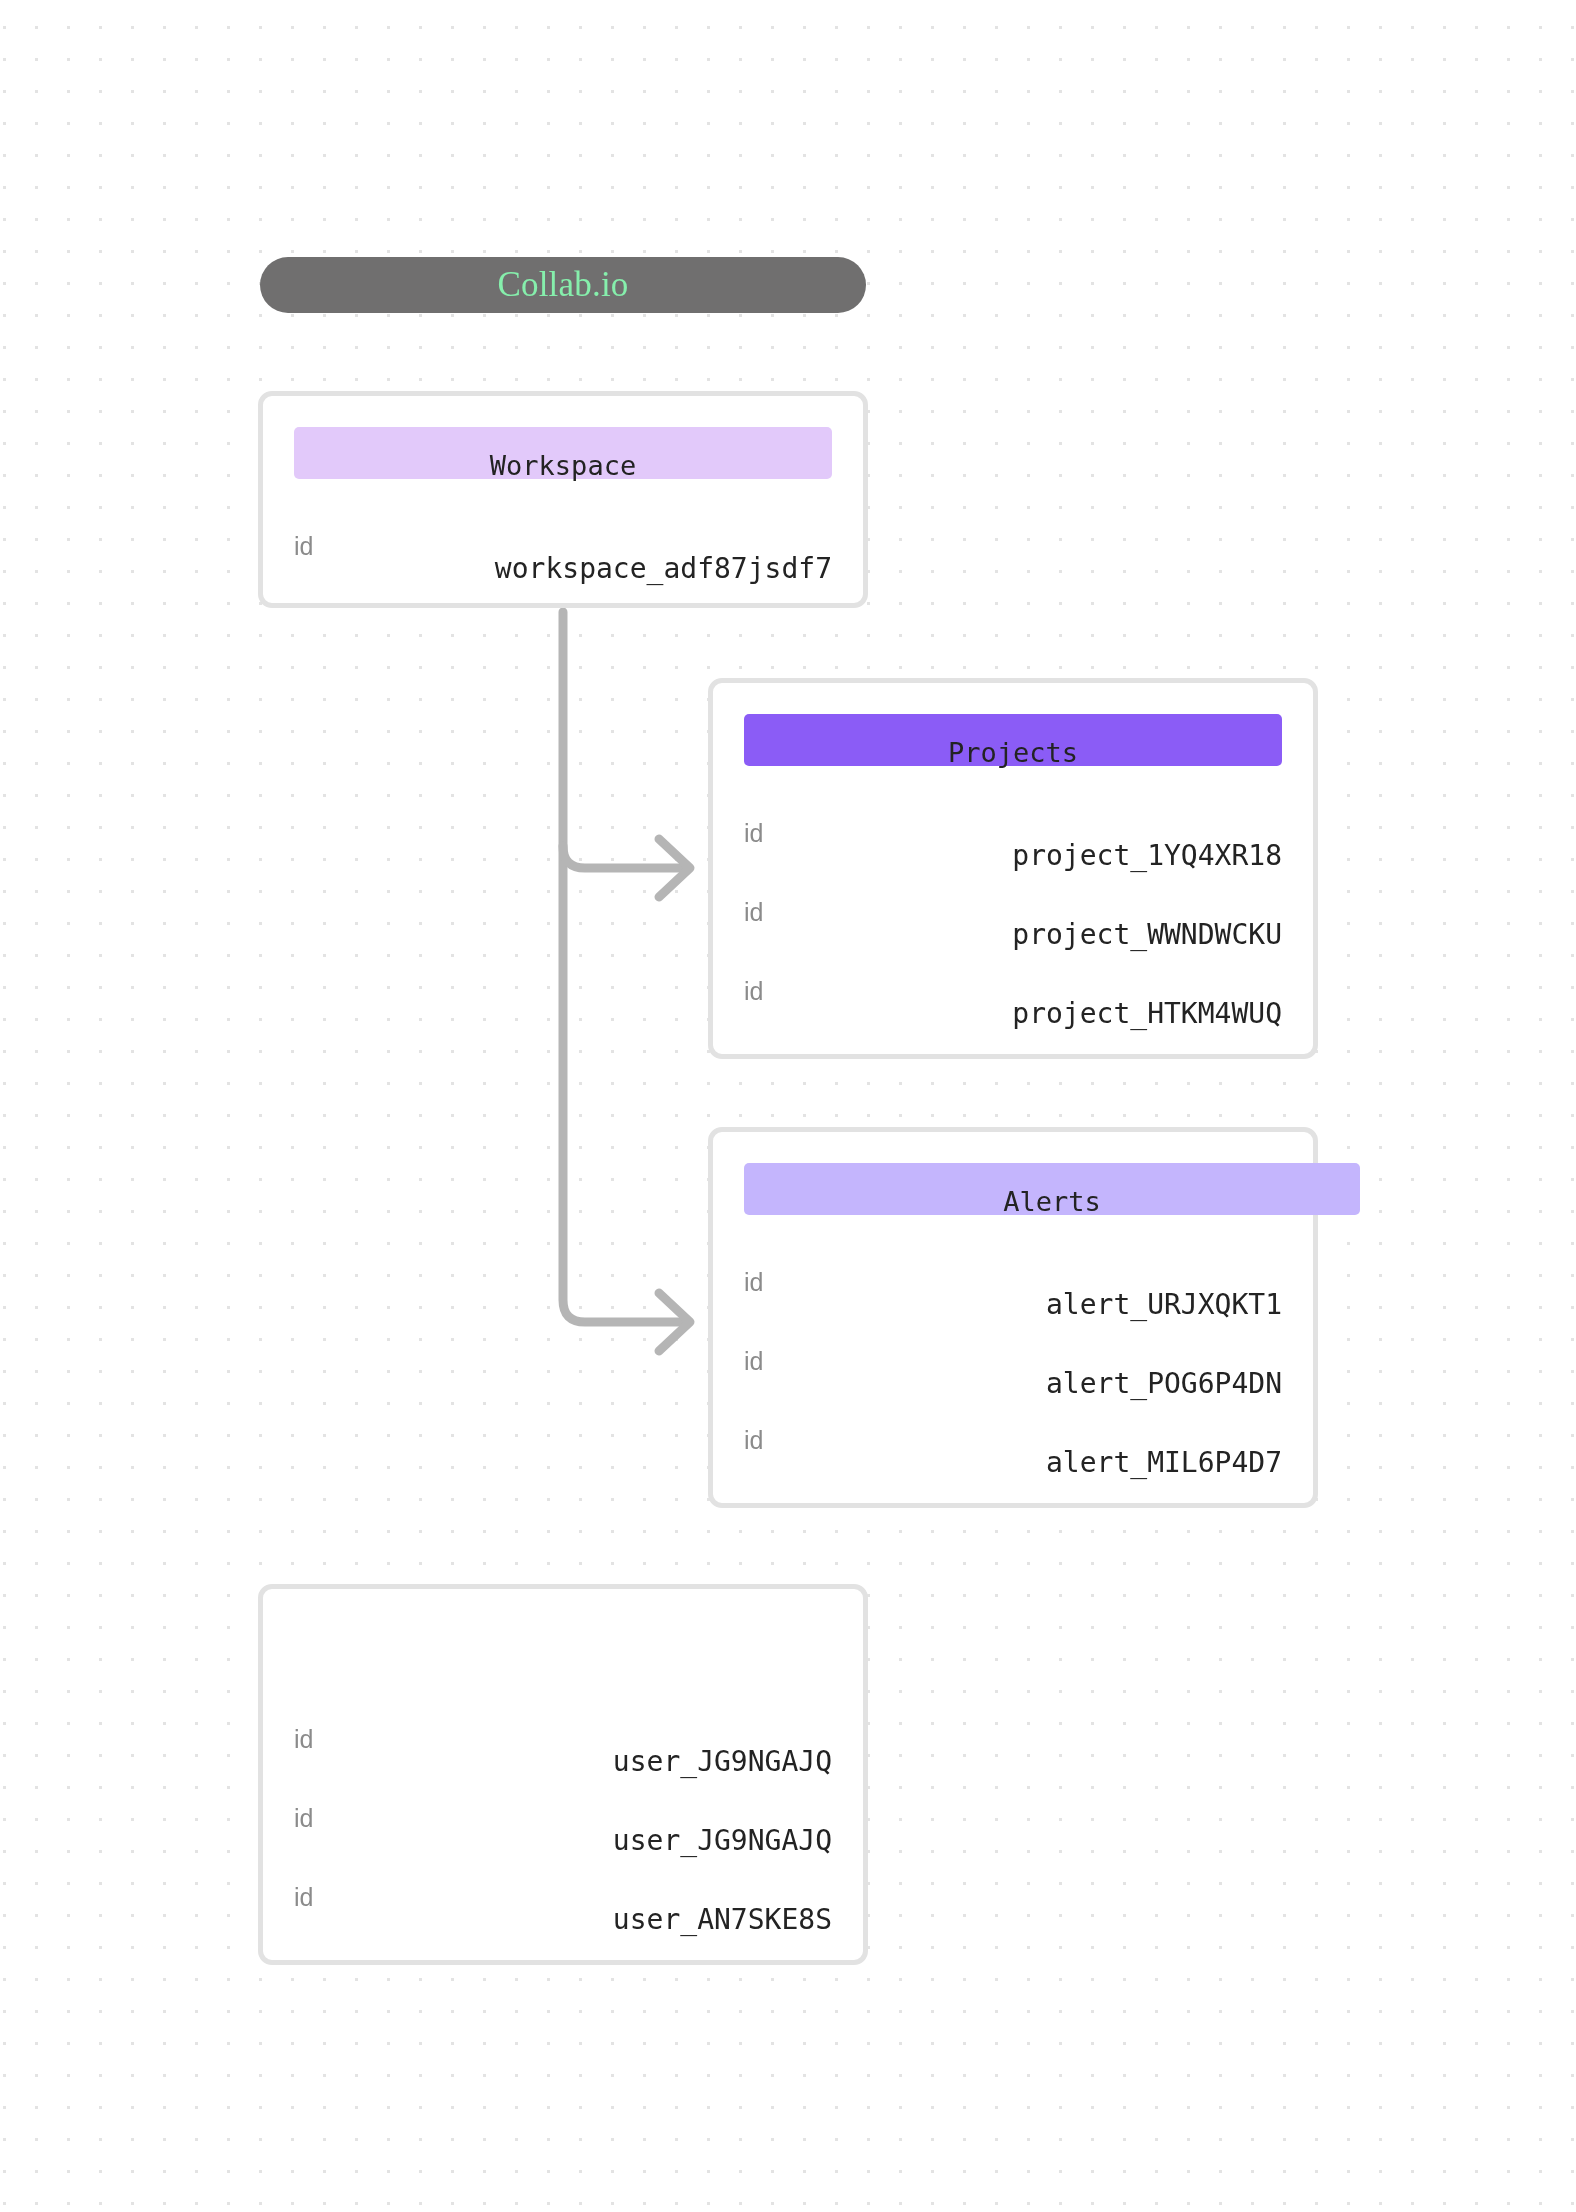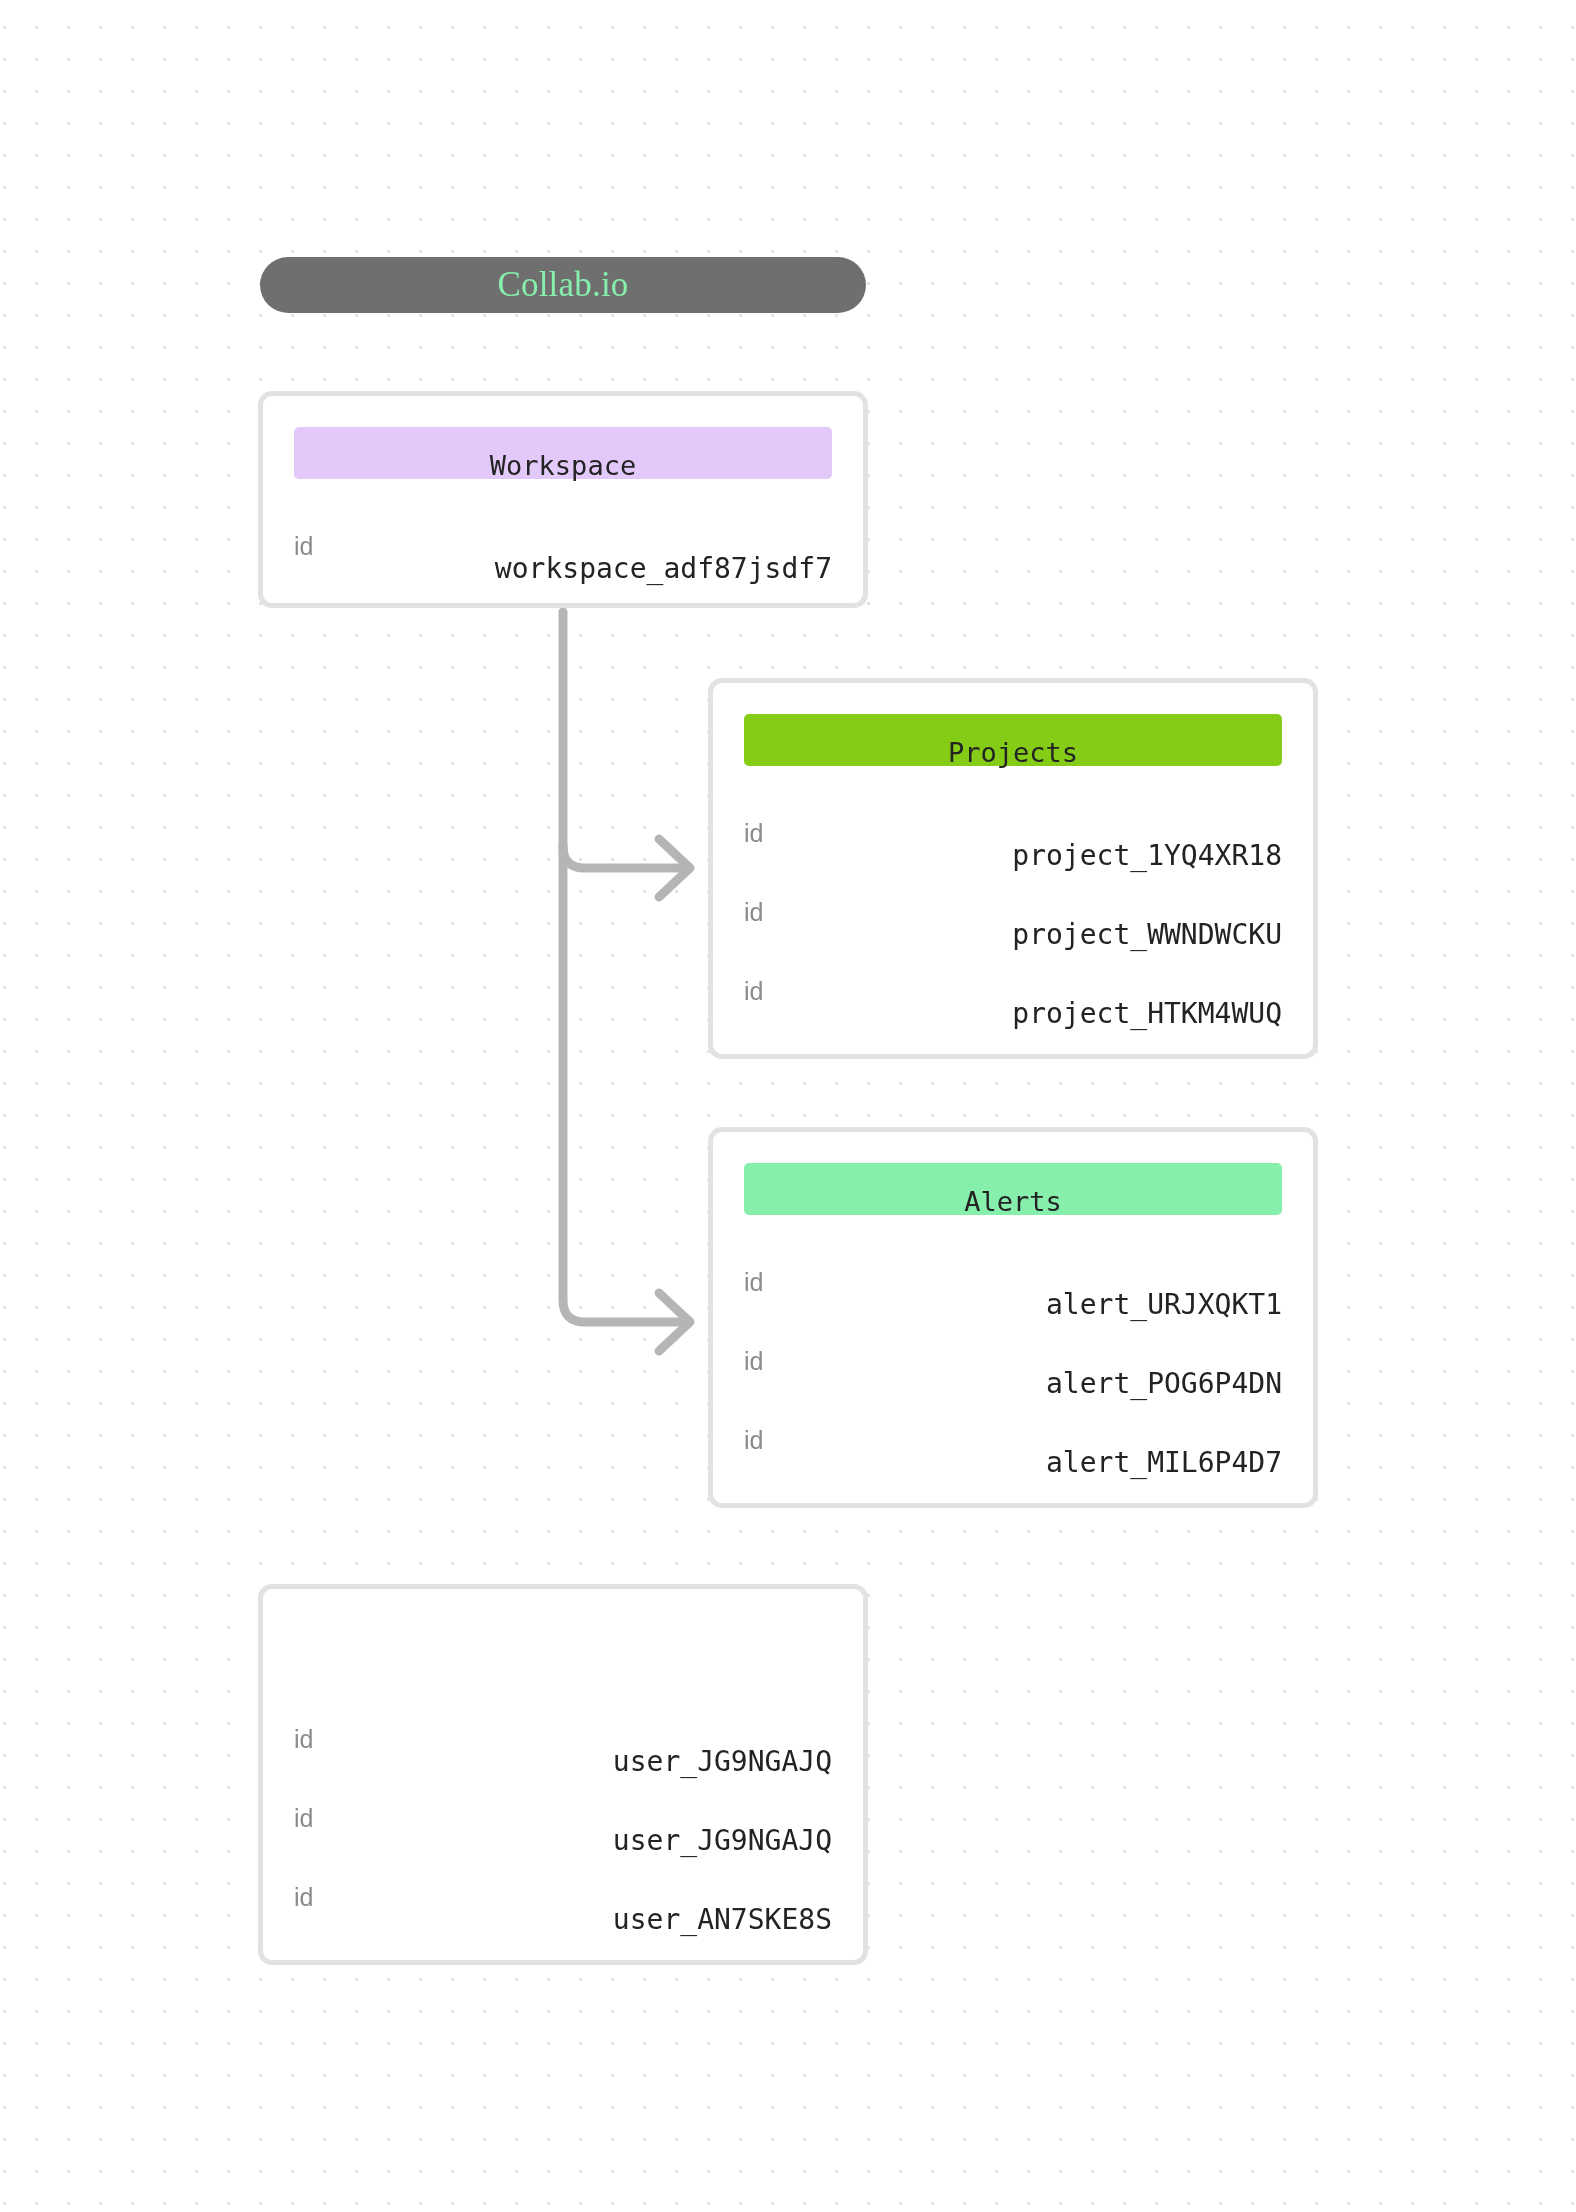--- a/index.html
+++ b/index.html
@@ -102,29 +102,29 @@
     height: 217px;
   }
   #card-workspace .card-header { width: 538px; background: #e2c9fa; }
 
   #card-projects {
     left: 708px;
     top: 678px;
     width: 610px;
     height: 381px;
   }
-  #card-projects .card-header { width: 538px; background: #84cc16; }
+  #card-projects .card-header { width: 538px; background: #8b5cf6; }
 
   #card-alerts {
     left: 708px;
     top: 1127px;
     width: 610px;
     height: 381px;
   }
-  #card-alerts .card-header { width: 538px; background: #86efac; }
+  #card-alerts .card-header { width: 616px; background: #c4b5fd; }
 
   #card-users {
     left: 258px;
     top: 1584px;
     width: 610px;
     height: 381px;
   }
   #card-users .card-header { width: 538px; background: #b2f2cc; }
 
   

